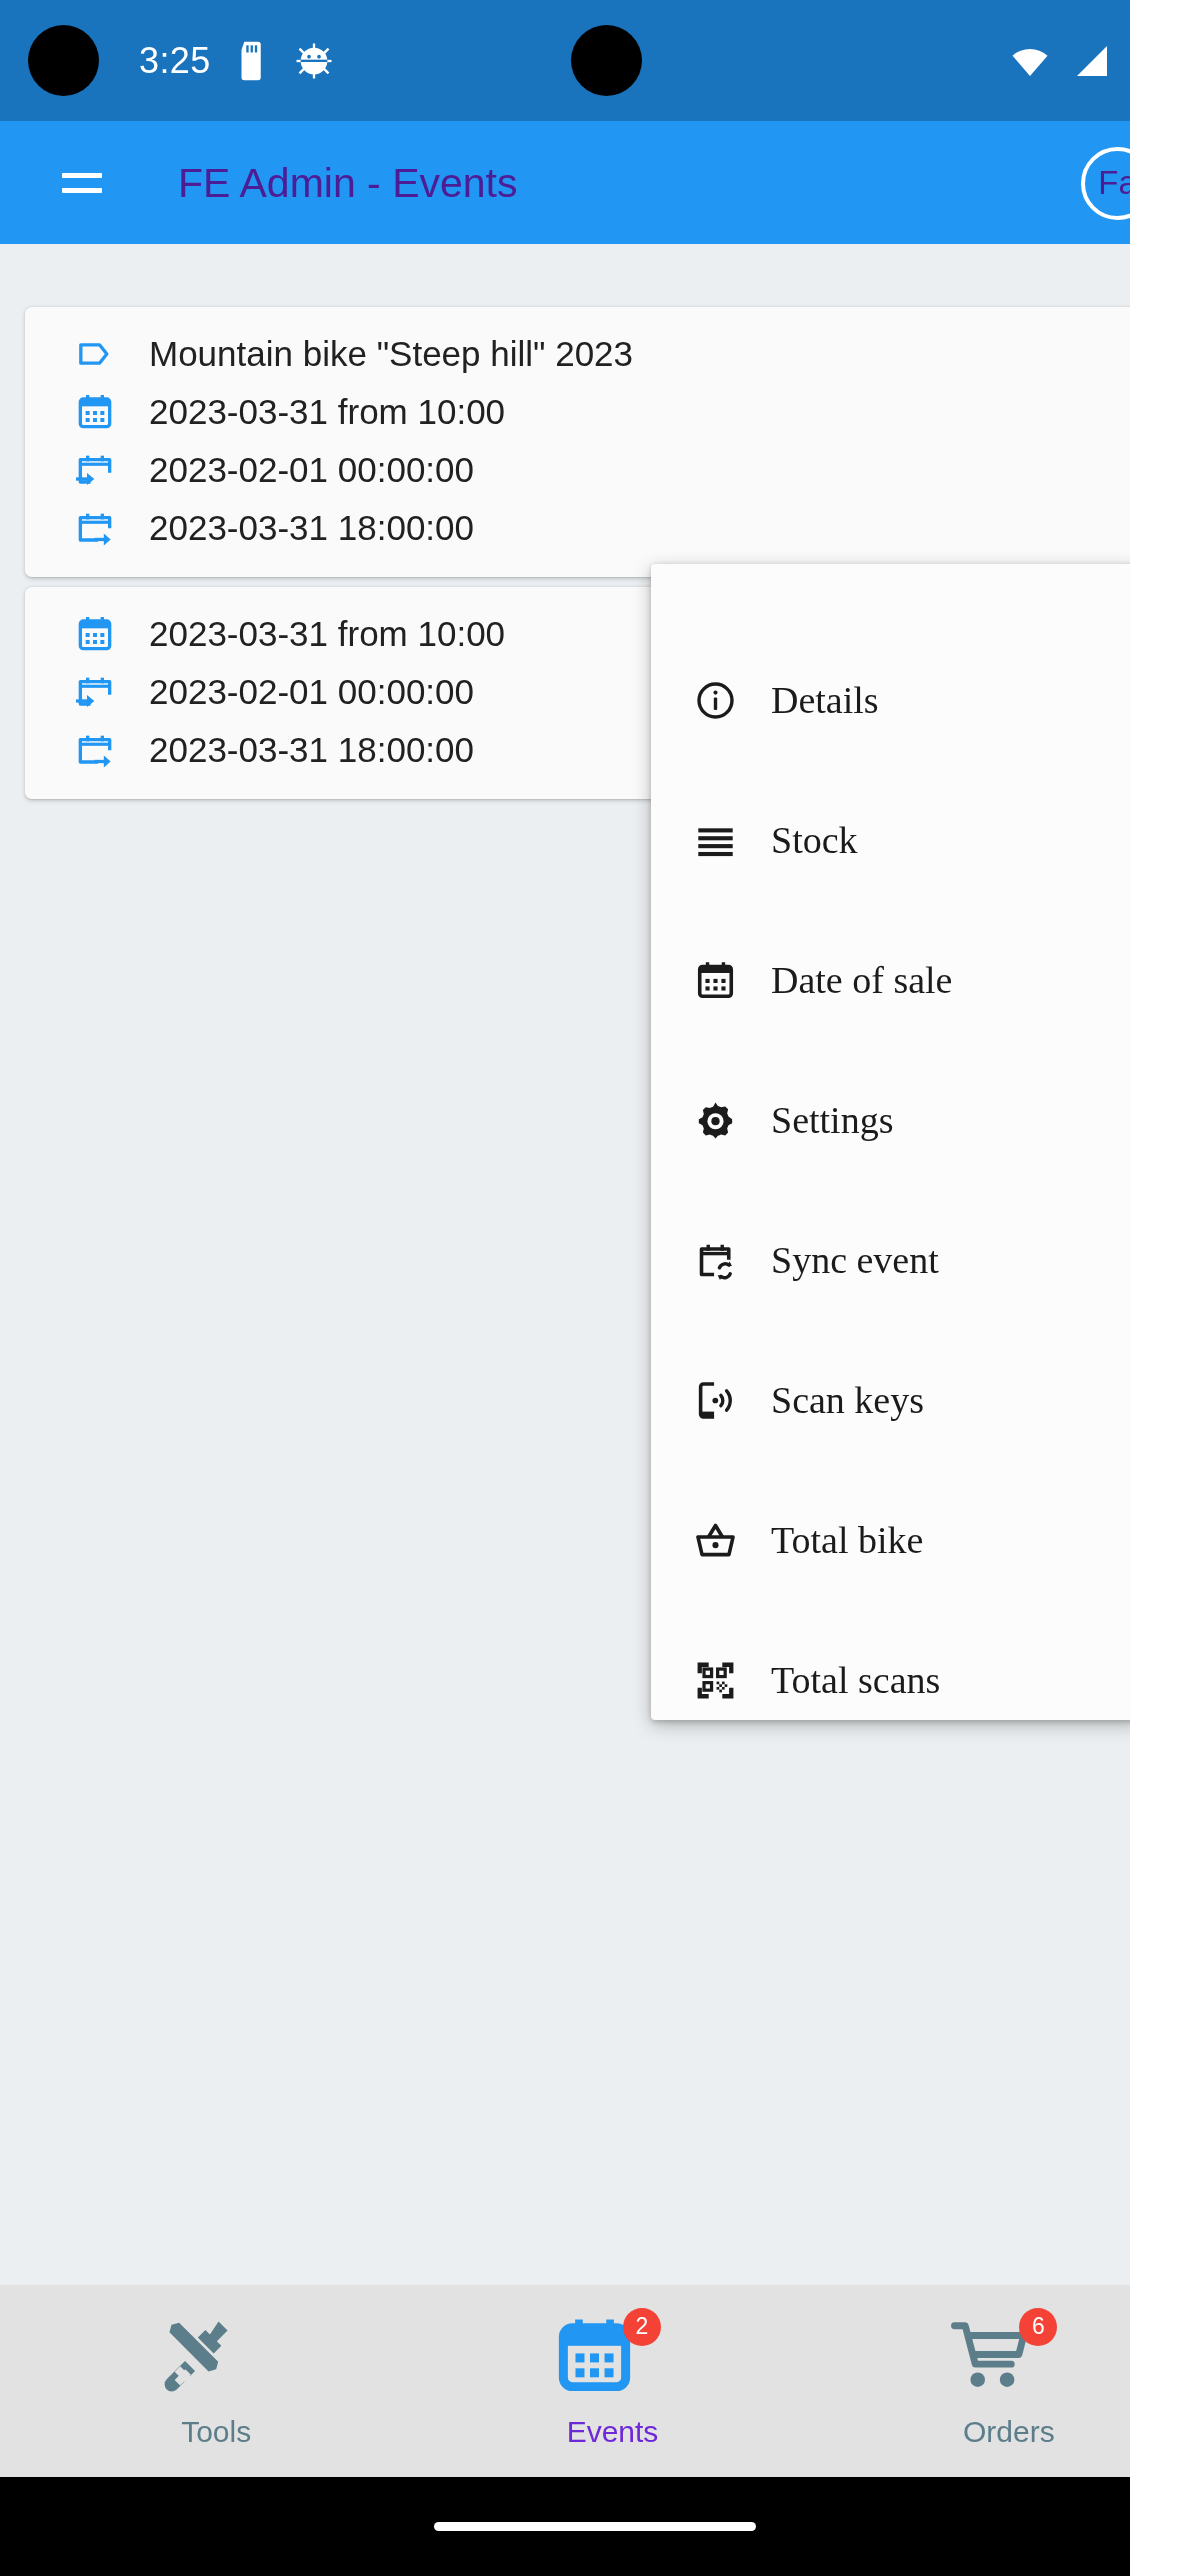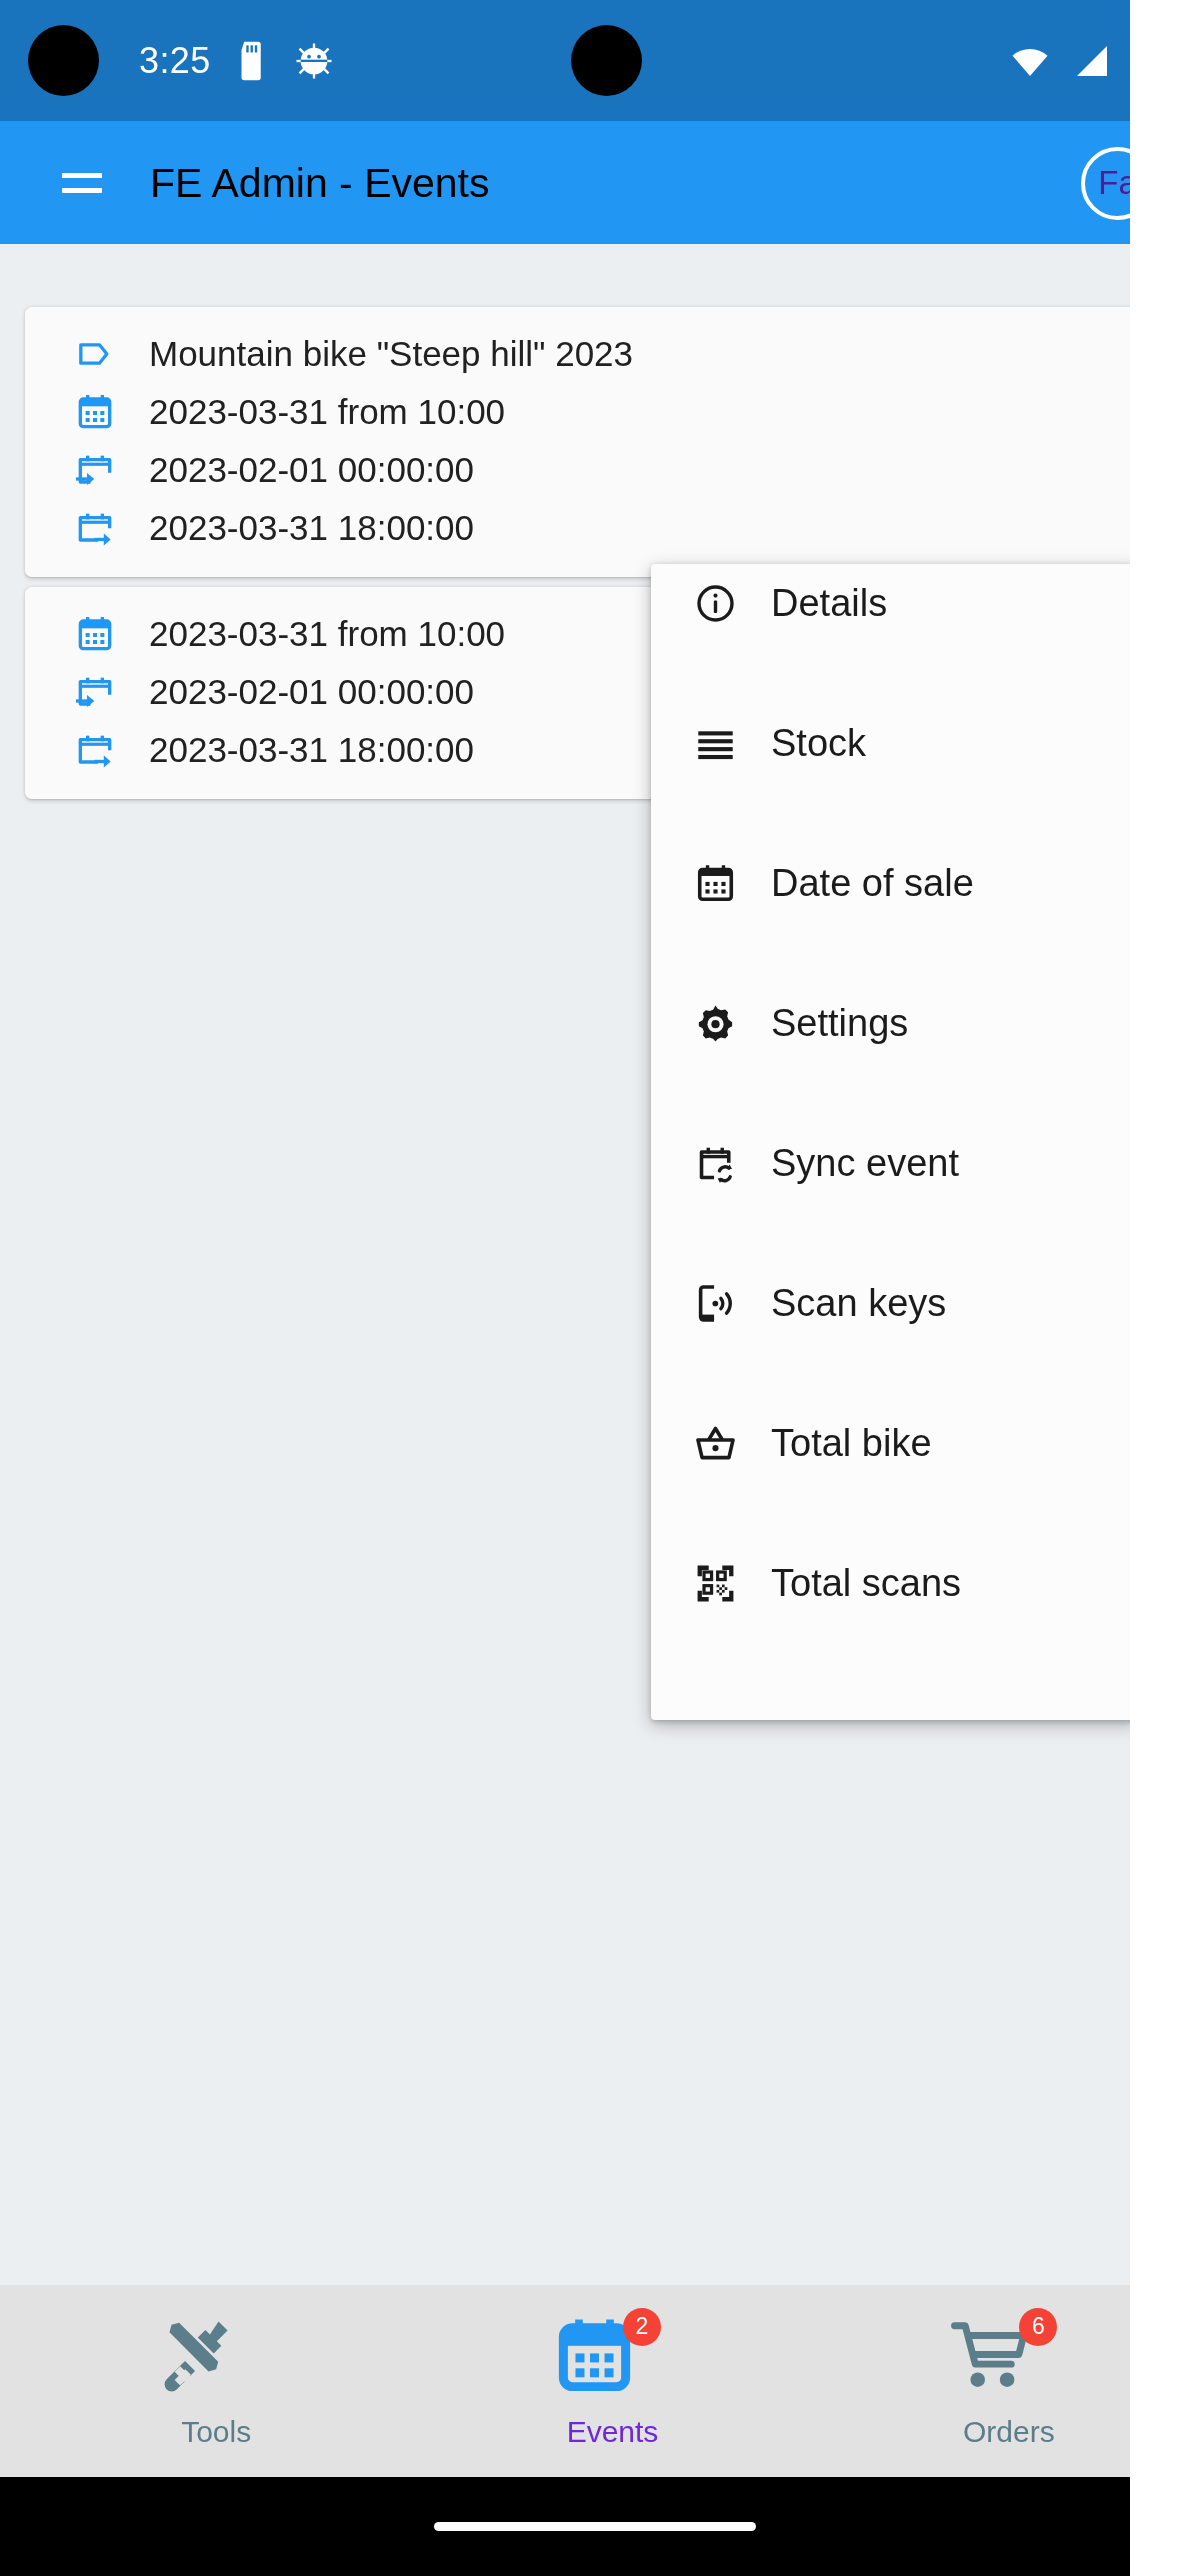--- a/index.html
+++ b/index.html
@@ -66,23 +66,23 @@
     display: flex; flex-direction: column;
     align-items: center; justify-content: center;
     gap: 10.7px;
     cursor: pointer;
   }
   #menu-button span {
     display: block; width: 40px; height: 5px;
     background: #ffffff; border-radius: 0.8px;
   }
   #app-title {
-    color: #000000;
+    color: #4c1d95;
     font-size: 41px;
-    margin-left: 22px;
+    margin-left: 50px;
     white-space: nowrap;
   }
   #avatar {
     position: absolute; right: 35px;
     width: 73px; height: 73px;
     border: 4.1px solid #ffffff;
     border-radius: 50%;
     display: flex; align-items: center; justify-content: center;
     color: #4c1d95; font-size: 33px;
     cursor: pointer;
@@ -126,24 +126,25 @@
     position: absolute;
     left: 651px; top: 320px;
     width: 489px;
     background: #fcfcfc;
     border-radius: 4.1px;
     box-shadow: 0 5px 18px rgba(0,0,0,0.26), 0 1.7px 5.8px rgba(0,0,0,0.17);
     padding: 18px 0 18px 0;
     z-index: 40;
   }
   .menu-item {
-    display: flex; align-items: flex-start;
+    display: flex; align-items: flex-end;
     height: 140px;
     padding-left: 41px;
     cursor: pointer;
+    font-family: Liberation Serif, serif;
   }
   .menu-item .mi {
     width: 46px; flex: 0 0 46px;
     display: flex; align-items: center; justify-content: center;
   }
   .menu-item .mlabel {
     margin-left: 33px;
     font-size: 38px;
     color: #1b1b1b;
     white-space: nowrap;

